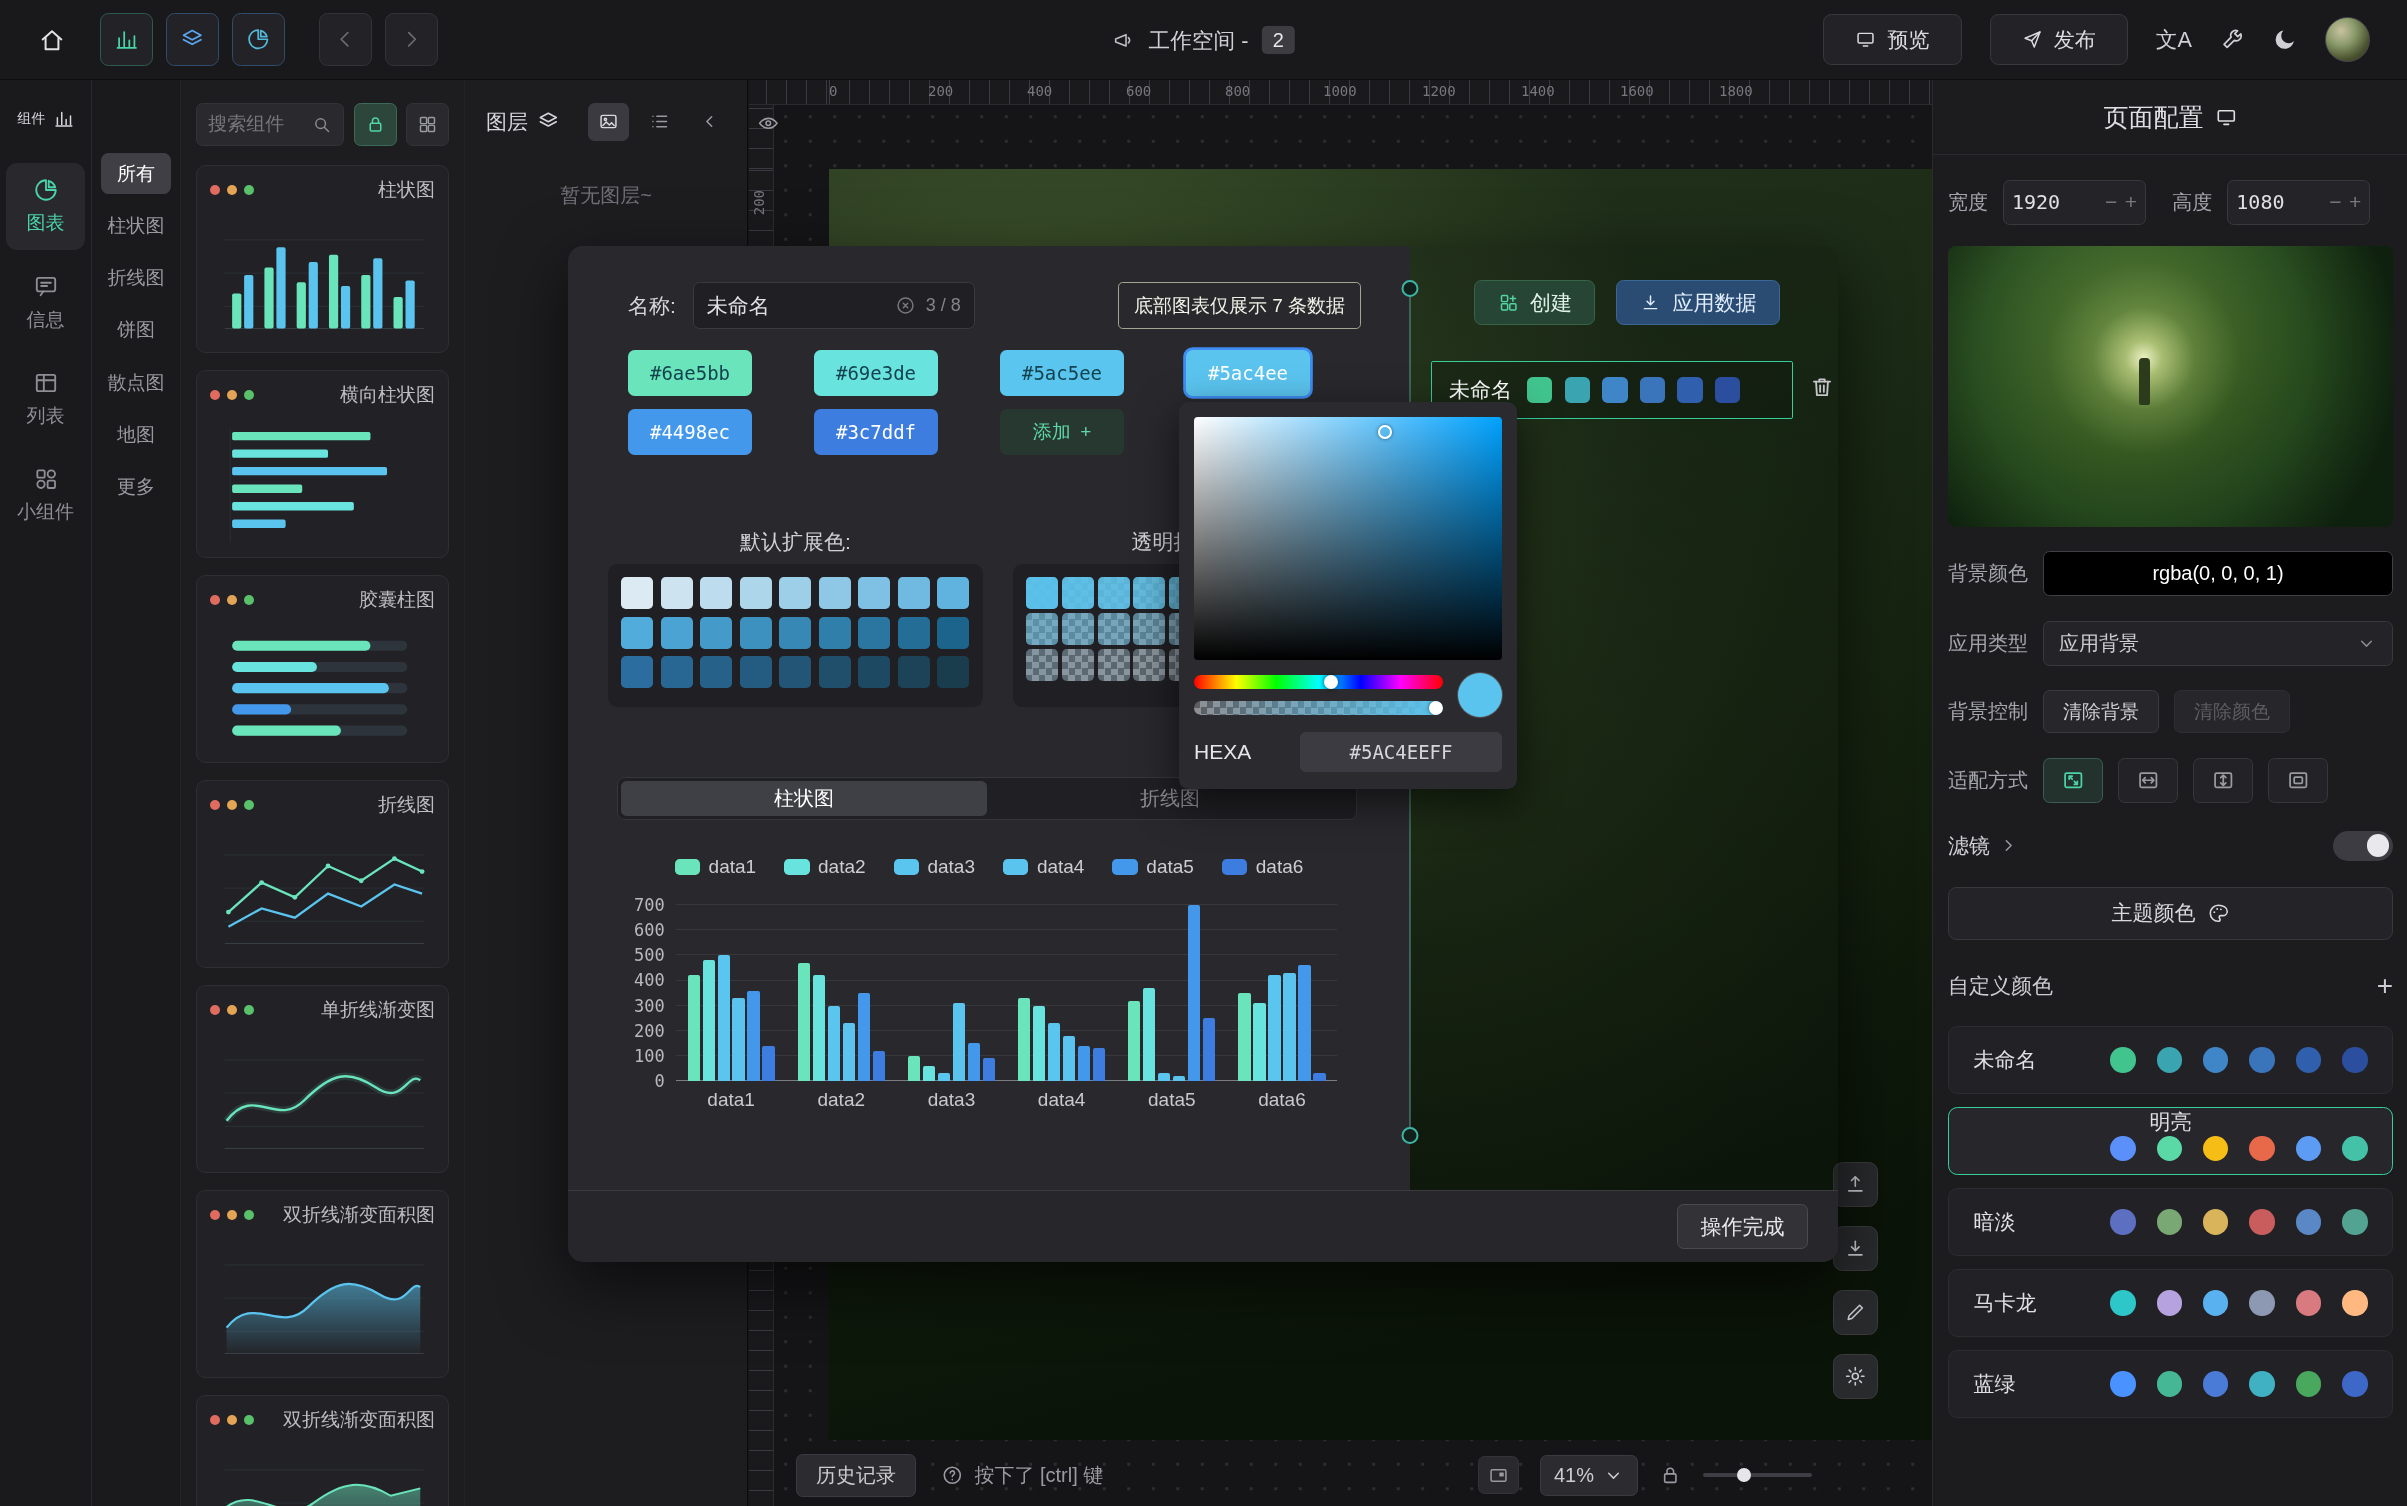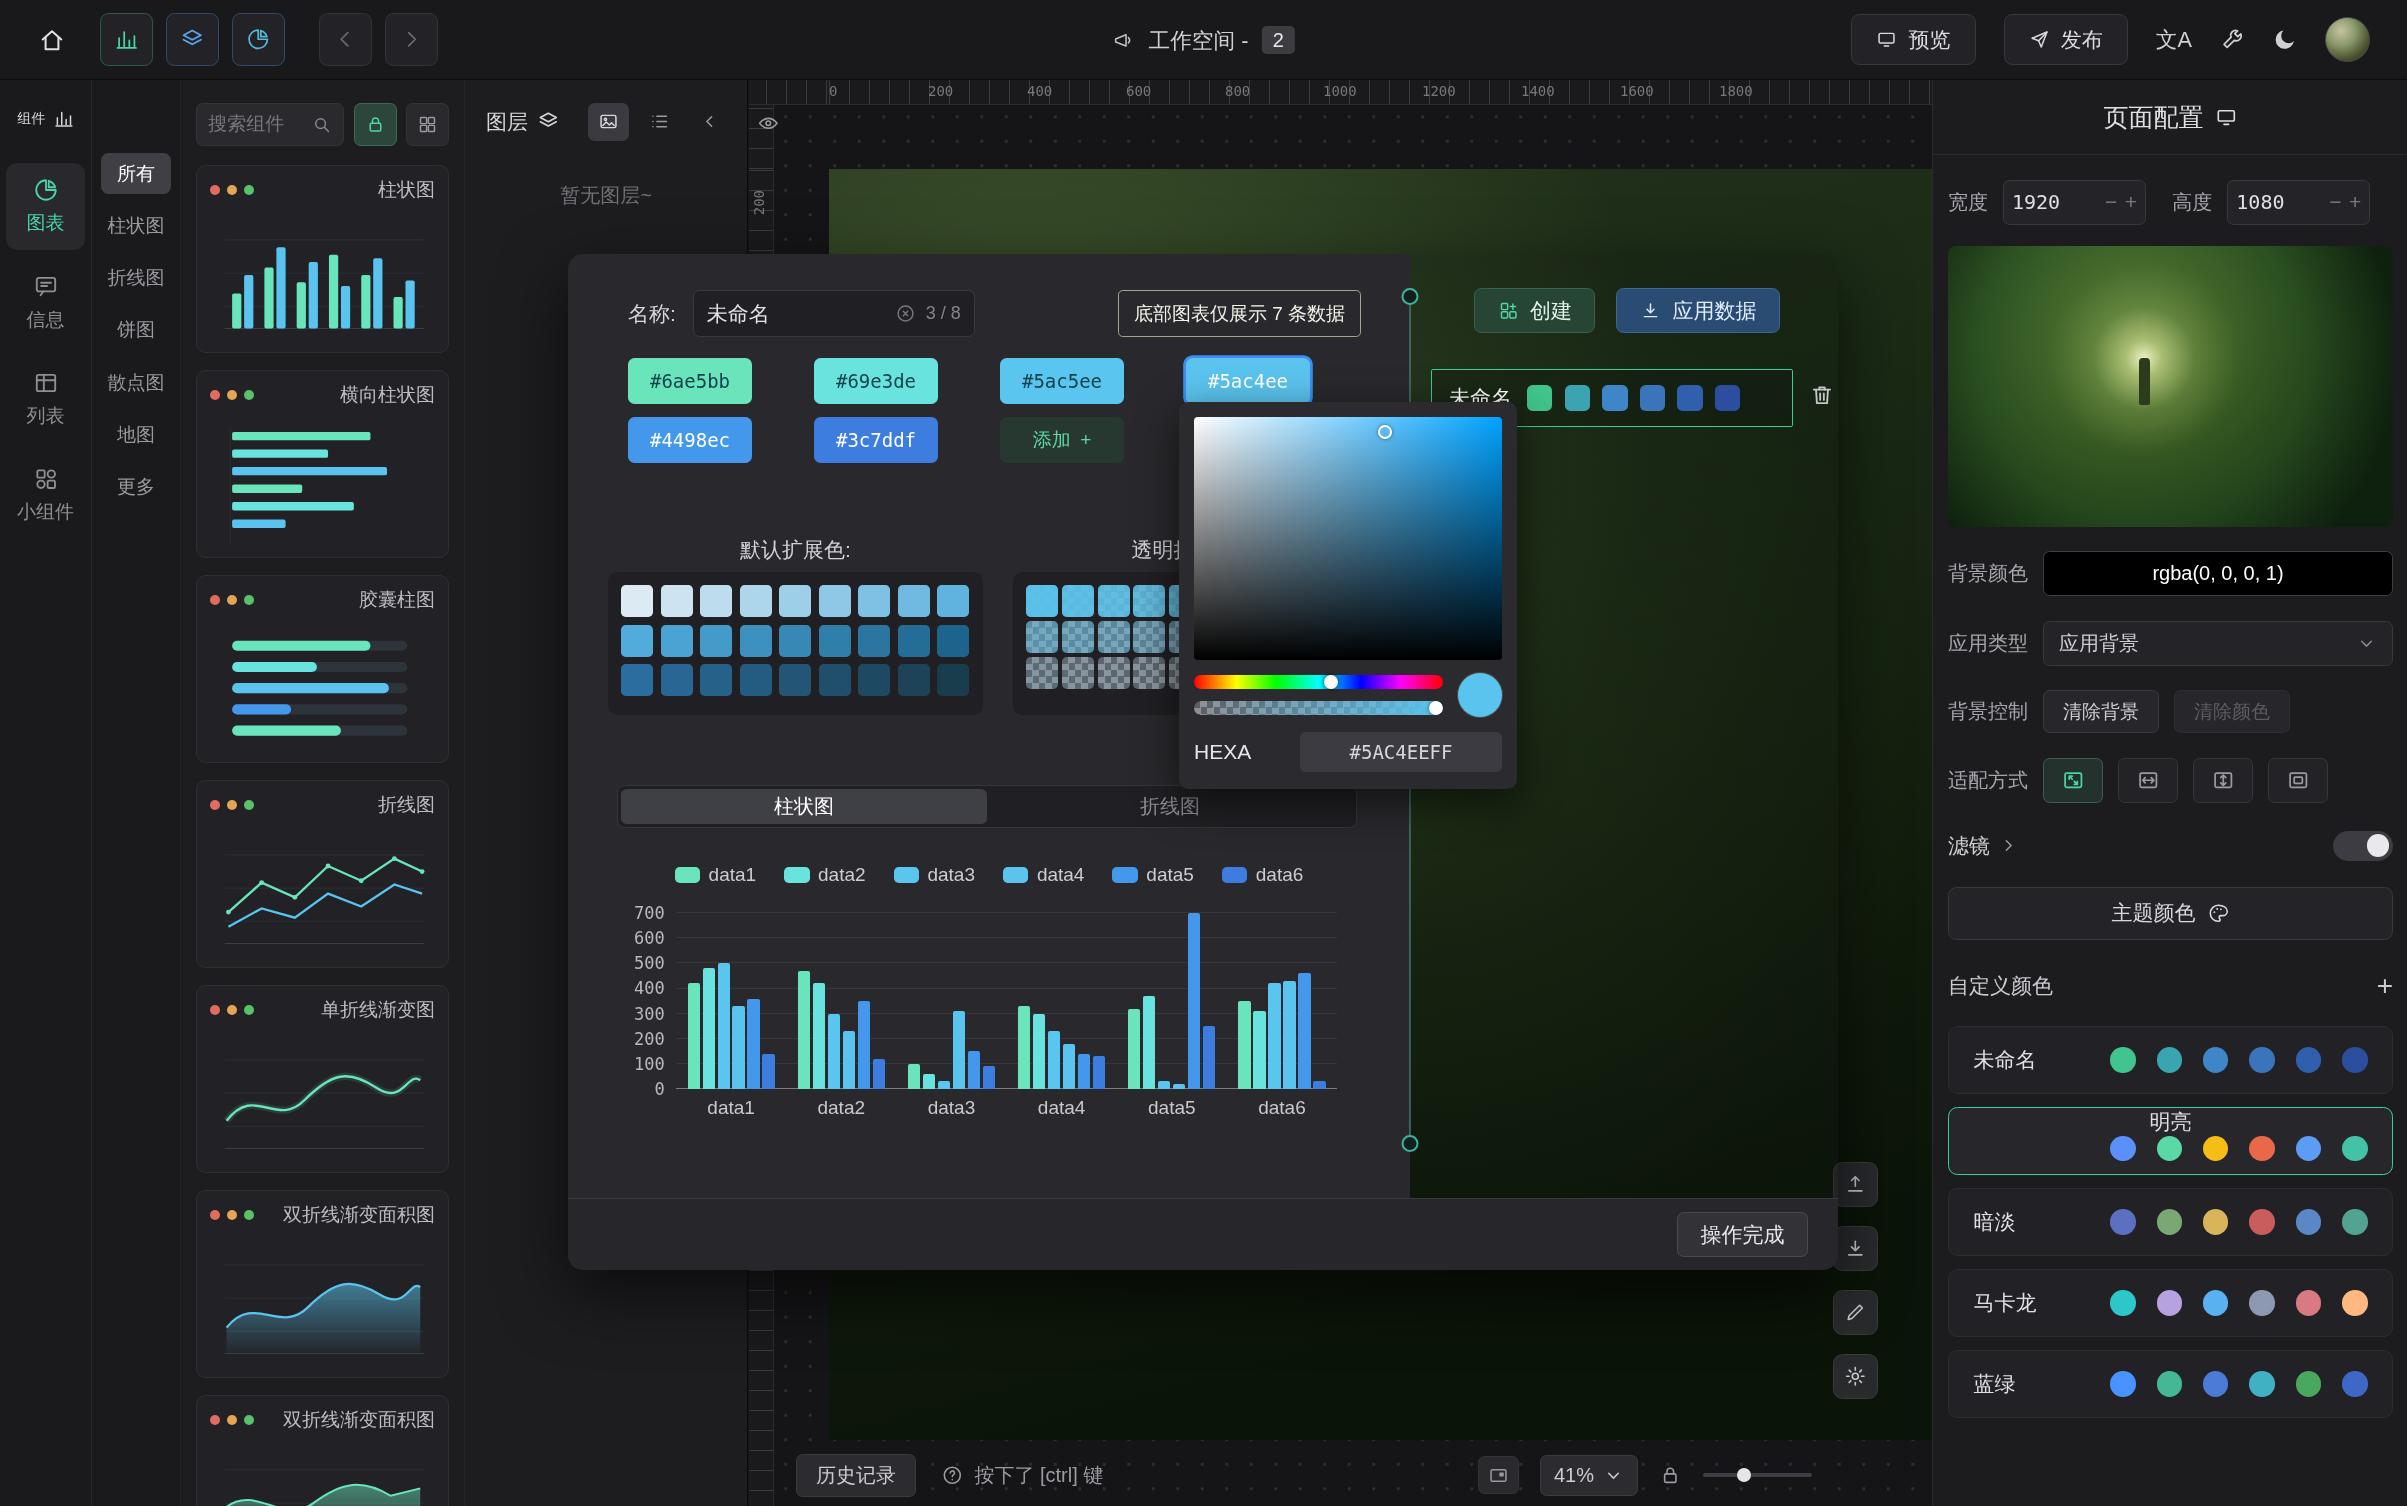--- a/index.html
+++ b/index.html
@@ -16,21 +16,21 @@
 .tb-toggles,.tb-nav{display:flex;gap:13px;}
 .tb-btn{width:53px;height:53px;border-radius:8.5px;background:#232327;border:0.9px solid #333338;display:flex;align-items:center;justify-content:center;cursor:pointer;}
 .tb-btn.t1{border-color:#2e5a4e;color:#49d6a6;}
 .tb-btn.t2{border-color:#2e4c6b;color:#5aa6f0;}
 .tb-btn.t3{border-color:#2e4c6b;color:#54b8d8;}
 .tb-btn.nav{color:#6a6a70;}
 .tb-center{position:absolute;left:50%;top:0;height:80px;transform:translateX(-50%);display:flex;align-items:center;gap:13px;color:#cfcfd4;font-size:21.7px;}
 .tb-center .ic{color:#bfbfc6;}
 .ws-badge{background:#3c3c41;color:#e8e8ec;border-radius:4.7px;padding:2.8px 11.3px;font-size:20px;}
 .tb-right{margin-left:auto;display:flex;align-items:center;gap:28px;}
-.tb-pill{height:51px;display:flex;align-items:center;gap:11.3px;background:#232327;border:0.9px solid #38383d;border-radius:8.5px;padding:0 24px;color:#dcdce0;font-size:21px;cursor:pointer;}
+.tb-pill{height:51px;display:flex;align-items:center;gap:11.3px;background:#232327;border:0.9px solid #38383d;border-radius:8.5px;padding:0 31px;color:#dcdce0;font-size:21px;cursor:pointer;}
 .tb-ic{color:#cfcfd4;font-size:21.7px;cursor:pointer;display:inline-flex;align-items:center;}
 .avatar{width:45px;height:45px;border-radius:50%;border:0.9px solid #4a4a50;background:radial-gradient(circle at 35% 30%,#c9c2a0 0%,#8a9a6a 35%,#49512e 70%,#2c3018 100%);}
 
 
 .iconbar{position:absolute;top:80px;left:0;width:92px;bottom:0;background:#1a1a1d;border-right:0.9px solid #28282c;z-index:20;}
 .iconbar-header{display:flex;align-items:center;justify-content:center;gap:7.5px;margin-top:28px;color:#d8d8dc;font-size:14px;}
 .nav-items{margin-top:34px;display:flex;flex-direction:column;gap:9.4px;align-items:center;}
 .nav-item{width:79px;height:87px;border-radius:11.3px;display:flex;flex-direction:column;align-items:center;justify-content:center;gap:7.5px;color:#8e8e95;cursor:pointer;}
 .nav-item .nav-label{font-size:19px;}
 .nav-item.active{background:#28282d;color:#4ad3a8;}
@@ -79,21 +79,21 @@
 .float-btn{width:45px;height:45px;border-radius:9.4px;background:rgba(44,44,48,0.92);border:0.9px solid #3a3a40;display:flex;align-items:center;justify-content:center;color:#c8c8ce;cursor:pointer;}
 .bottombar{position:absolute;left:47px;right:120px;bottom:7.5px;height:49px;display:flex;align-items:center;gap:24.5px;z-index:40;}
 .hist-btn{height:43px;background:#2b2b30;border:0.9px solid #3a3a40;border-radius:6.6px;padding:0 19px;display:flex;align-items:center;color:#ccccd2;font-size:20px;cursor:pointer;}
 .hint{display:flex;align-items:center;gap:11.3px;color:#9a9aa2;font-size:20px;}
 .bb-right{margin-left:auto;display:flex;align-items:center;gap:21px;}
 .zoom-select{height:41px;background:#2b2b30;border:0.9px solid #3a3a40;border-radius:6.6px;padding:0 13px;display:flex;align-items:center;gap:9.4px;color:#ccccd2;font-size:20px;cursor:pointer;}
 .zoom-slider{width:109px;height:3.8px;background:#3e3e44;border-radius:1.9px;position:relative;cursor:pointer;}
 .zoom-slider i{position:absolute;top:50%;left:38%;transform:translate(-50%,-50%);width:14px;height:14px;border-radius:50%;background:#e6e6ea;display:block;}
 
 
-.modal{position:absolute;left:568px;top:254px;width:1270px;height:1016px;z-index:50;border-radius:15px;box-shadow:0 22.6px 66px rgba(0,0,0,0.6);}
+.modal{position:absolute;left:568px;top:246px;width:1270px;height:1016px;z-index:50;border-radius:15px;box-shadow:0 22.6px 66px rgba(0,0,0,0.6);}
 .modal-left{position:absolute;left:0;top:0;width:842px;bottom:72px;background:#29292d;border-radius:15px 0 0 0;}
 .modal-right{position:absolute;left:842px;right:0;top:0;bottom:72px;background:rgba(16,22,14,0.28);border-radius:0 15px 0 0;}
 .modal-footer{position:absolute;left:0;right:0;bottom:0;height:72px;background:#27272b;border-top:0.9px solid #3a3a3f;border-radius:0 0 15px 15px;display:flex;align-items:center;justify-content:flex-end;padding:0 30px;}
 .done-btn{height:45px;padding:0 22.6px;background:#323237;border:0.9px solid #4a4a50;border-radius:6.6px;color:#e8e8ec;font-size:21px;display:flex;align-items:center;cursor:pointer;}
 .name-row{position:absolute;left:60px;right:49px;top:36px;height:47px;display:flex;align-items:center;gap:17px;}
 .name-label{color:#d8d8dc;}
 .name-input{width:282px;height:47px;background:#202024;border:0.9px solid #3a3a40;border-radius:6.6px;display:flex;align-items:center;padding:0 13px;gap:9.4px;}
 .name-input input{flex:1;min-width:38px;background:transparent;border:none;outline:none;color:#e2e2e6;font-size:21px;font-family:inherit;}
 .name-input .ic{color:#77777e;}
 .name-counter{color:#84848c;font-size:18px;white-space:nowrap;}

